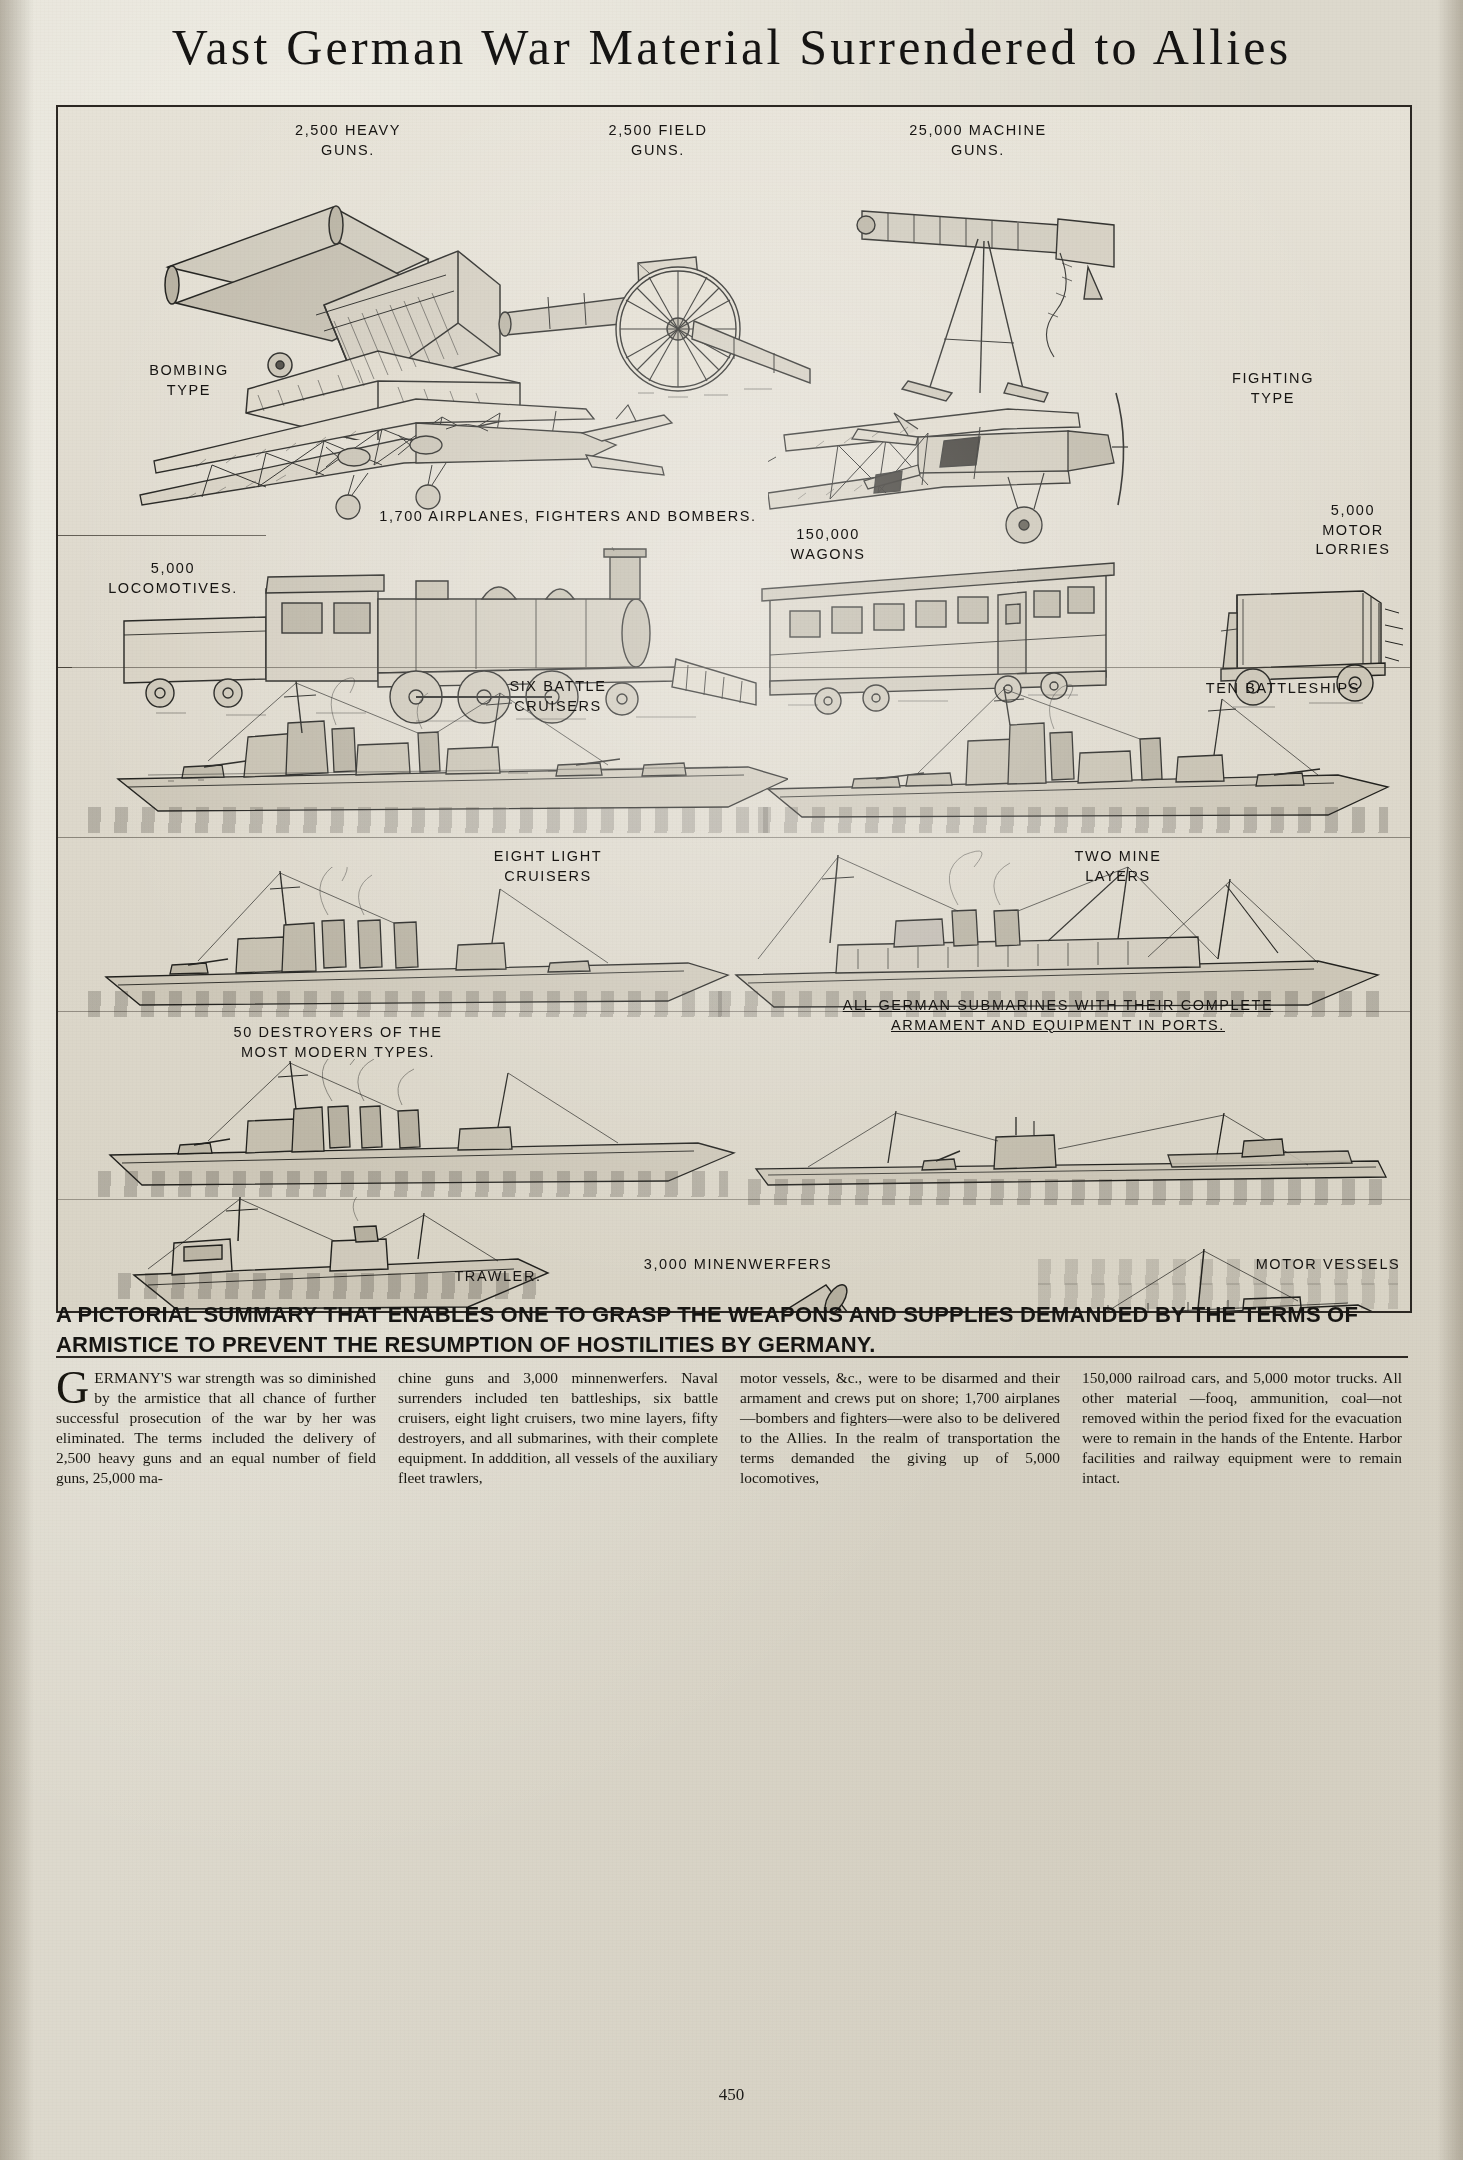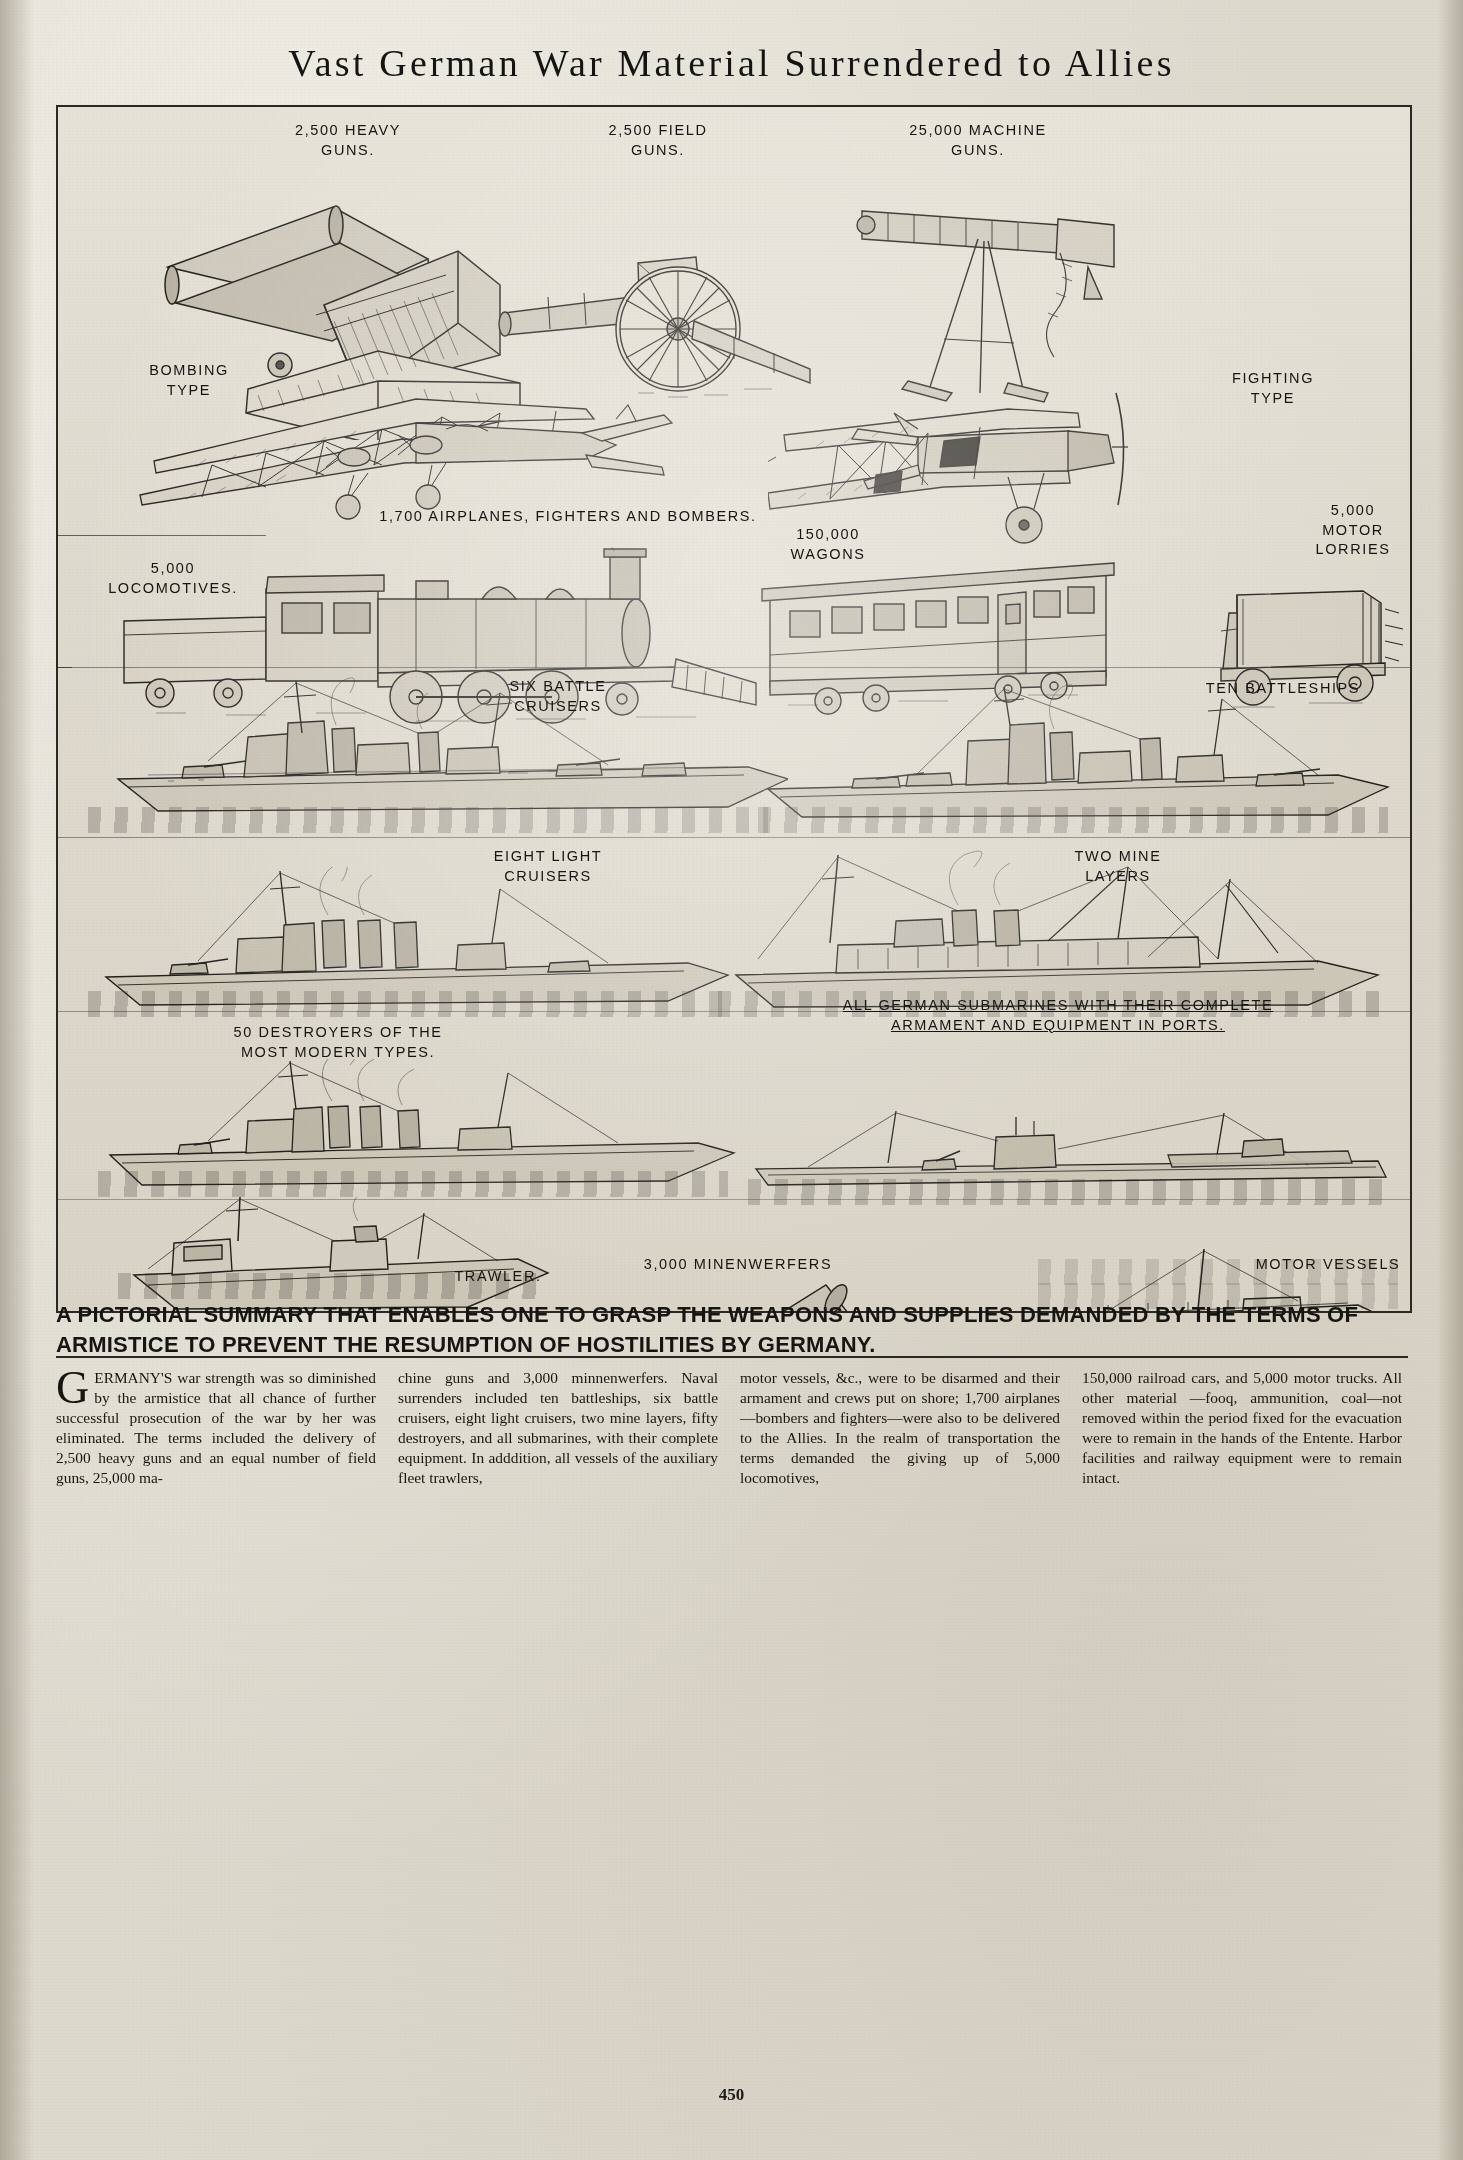--- a/index.html
+++ b/index.html
@@ -29,27 +29,26 @@
       repeating-linear-gradient(0deg, rgba(120,112,96,0.10) 0px, rgba(120,112,96,0.10) 1px, rgba(0,0,0,0) 1px, rgba(0,0,0,0) 3px),
       repeating-linear-gradient(90deg, rgba(120,112,96,0.07) 0px, rgba(120,112,96,0.07) 1px, rgba(0,0,0,0) 1px, rgba(0,0,0,0) 4px);
   }
   
   .page-title {
     position: absolute;
     top: 18px;
     left: 0;
     width: 100%;
     text-align: center;
-    font-size: 38px;
+    font-size: 50px;
     letter-spacing: 3.2px;
     font-family: "Liberation Serif", serif;
     font-weight: 400;
     color: #141312;
     white-space: nowrap;
-    margin-top: 23px;
   }
   
   .plate {
     position: absolute;
     left: 56px;
     top: 86px;
     width: 1352px;
     height: 1204px;
     border: 2px solid #2b2722;
     background:
@@ -139,21 +138,20 @@
   }
   .folio {
     position: absolute;
     top: 2085px;
     left: 0;
     width: 100%;
     text-align: center;
     font-family: "Liberation Serif", serif;
     font-size: 17px;
     color: #1b1a18;
-    font-weight: bold;
   }
   .edge-left {
     position: absolute;
     left: 0; top: 0; bottom: 0; width: 34px;
     background: linear-gradient(90deg, rgba(120,110,92,0.45), rgba(120,110,92,0));
     pointer-events: none;
   }
   .edge-right {
     position: absolute;
     right: 0; top: 0; bottom: 0; width: 26px;

